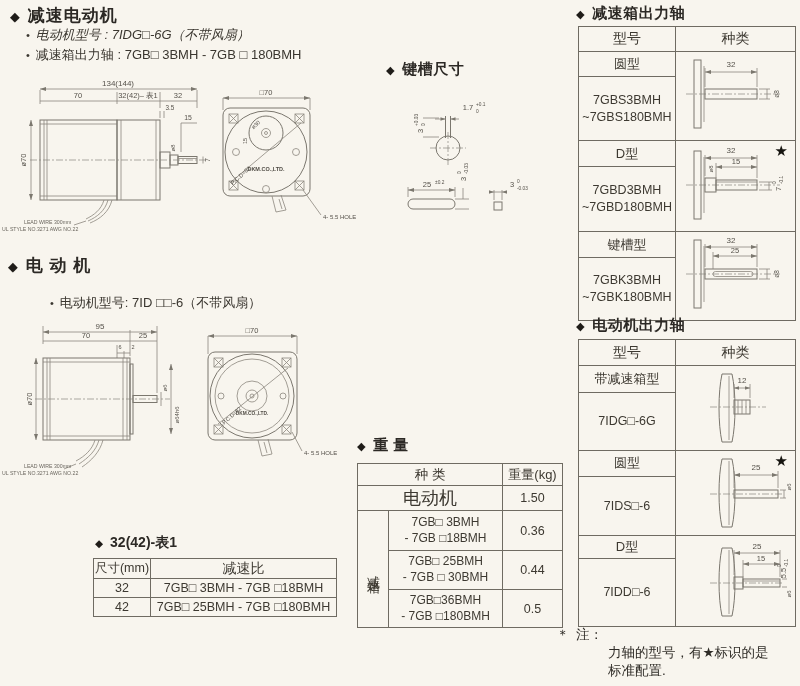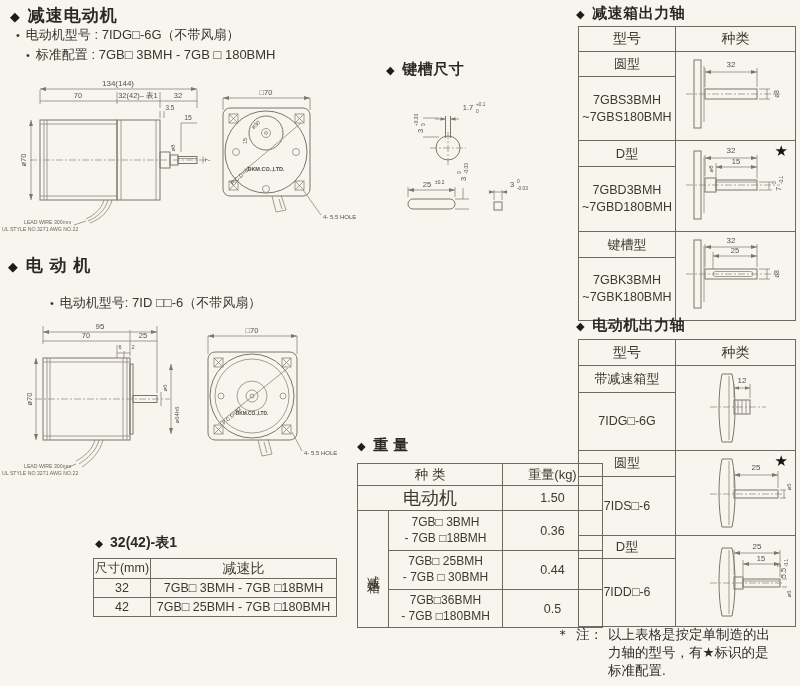--- a/index.html
+++ b/index.html
@@ -37,22 +37,22 @@
   svg .micro{font-size:5.2px;text-anchor:start;fill:#6b675f;}
   svg .brand{font-size:5.5px;text-anchor:middle;font-weight:bold;fill:#504c45;}
   svg .ah{fill:#7b776e;stroke:none;}
 </style>
 </head>
 <body>
 
 <div class="page">
 
   <div class="sec-title t17" style="left:10px;top:4px;"><span class="dia">◆</span><span>减速电动机</span></div>
-  <div class="bullet" style="left:16px;top:26px;"><span class="bdot">•</span><span>电动机型号 : 7IDG□-6G（不带风扇）</span></div>
-  <div class="bullet" style="left:26px;top:46px;"><span class="bdot">•</span><span>标准配置 : 7GB□ 3BMH - 7GB □ 180BMH</span></div>
+  <div class="bullet" style="left:26px;top:26px;font-style:italic;"><span class="bdot">•</span><span>电动机型号 : 7IDG□-6G（不带风扇）</span></div>
+  <div class="bullet" style="left:26px;top:46px;"><span class="bdot">•</span><span>减速箱出力轴 : 7GB□ 3BMH - 7GB □ 180BMH</span></div>
 
   <svg style="left:0;top:78px;" width="352" height="152" viewBox="0 0 352 152">
 
     <line class="s2" x1="40" y1="12" x2="40" y2="26"></line>
       <line class="s2" x1="117" y1="14" x2="117" y2="26"></line>
     <line class="s2" x1="160" y1="14" x2="160" y2="30"></line>
       <line class="s2" x1="197" y1="12" x2="197" y2="30"></line>
     <line class="s2" x1="40" y1="11" x2="197" y2="11"></line>
     <path class="ah" d="M40 11 l6 -2 v4 z"></path>
       <path class="ah" d="M197 11 l-6 -2 v4 z"></path>
@@ -290,21 +290,21 @@
       <td>7GB□ 3BMH - 7GB □18BMH</td>
     </tr>
     <tr style="height:19px;font-size:12.5px;">
       <td>42</td>
       <td>7GB□ 25BMH - 7GB □180BMH</td>
     </tr>
   </tbody>
     </table>
 
   <div class="sec-title t15" style="left:357px;top:436px;"><span class="dia">◆</span><span>重 量</span></div>
-  <table class="tb" style="left:357px;top:463px;width:246px;">
+  <table class="tb" style="left:357px;top:463px;width:206px;">
     <colgroup>
         <col style="width:31px;">
         <col style="width:114px;">
         <col>
       </colgroup>
     <tbody>
         <tr style="height:22px;">
       <th class="hdr" colspan="2" style="font-size:13.5px;">种 类</th>
       <th class="hdr" style="font-size:13px;">重量(kg)</th>
     </tr>
@@ -560,18 +560,17 @@
       <td class="model-cell">
             <span>7IDD□-6</span>
           </td>
     </tr>
   </tbody>
     </table>
 
   <div class="note" style="left:556px;top:626px;width:240px;height:56px;">
     <span class="nmark">＊</span>
     <span class="nlabel">注：</span>
-    <span class="nl" style="top:0;">以上表格是按定单制造的出</span>
     <span class="nl" style="top:18px;">力轴的型号，有★标识的是</span>
     <span class="nl" style="top:36px;">标准配置.</span>
   </div>
 
 </div>
 
 </body></html>

